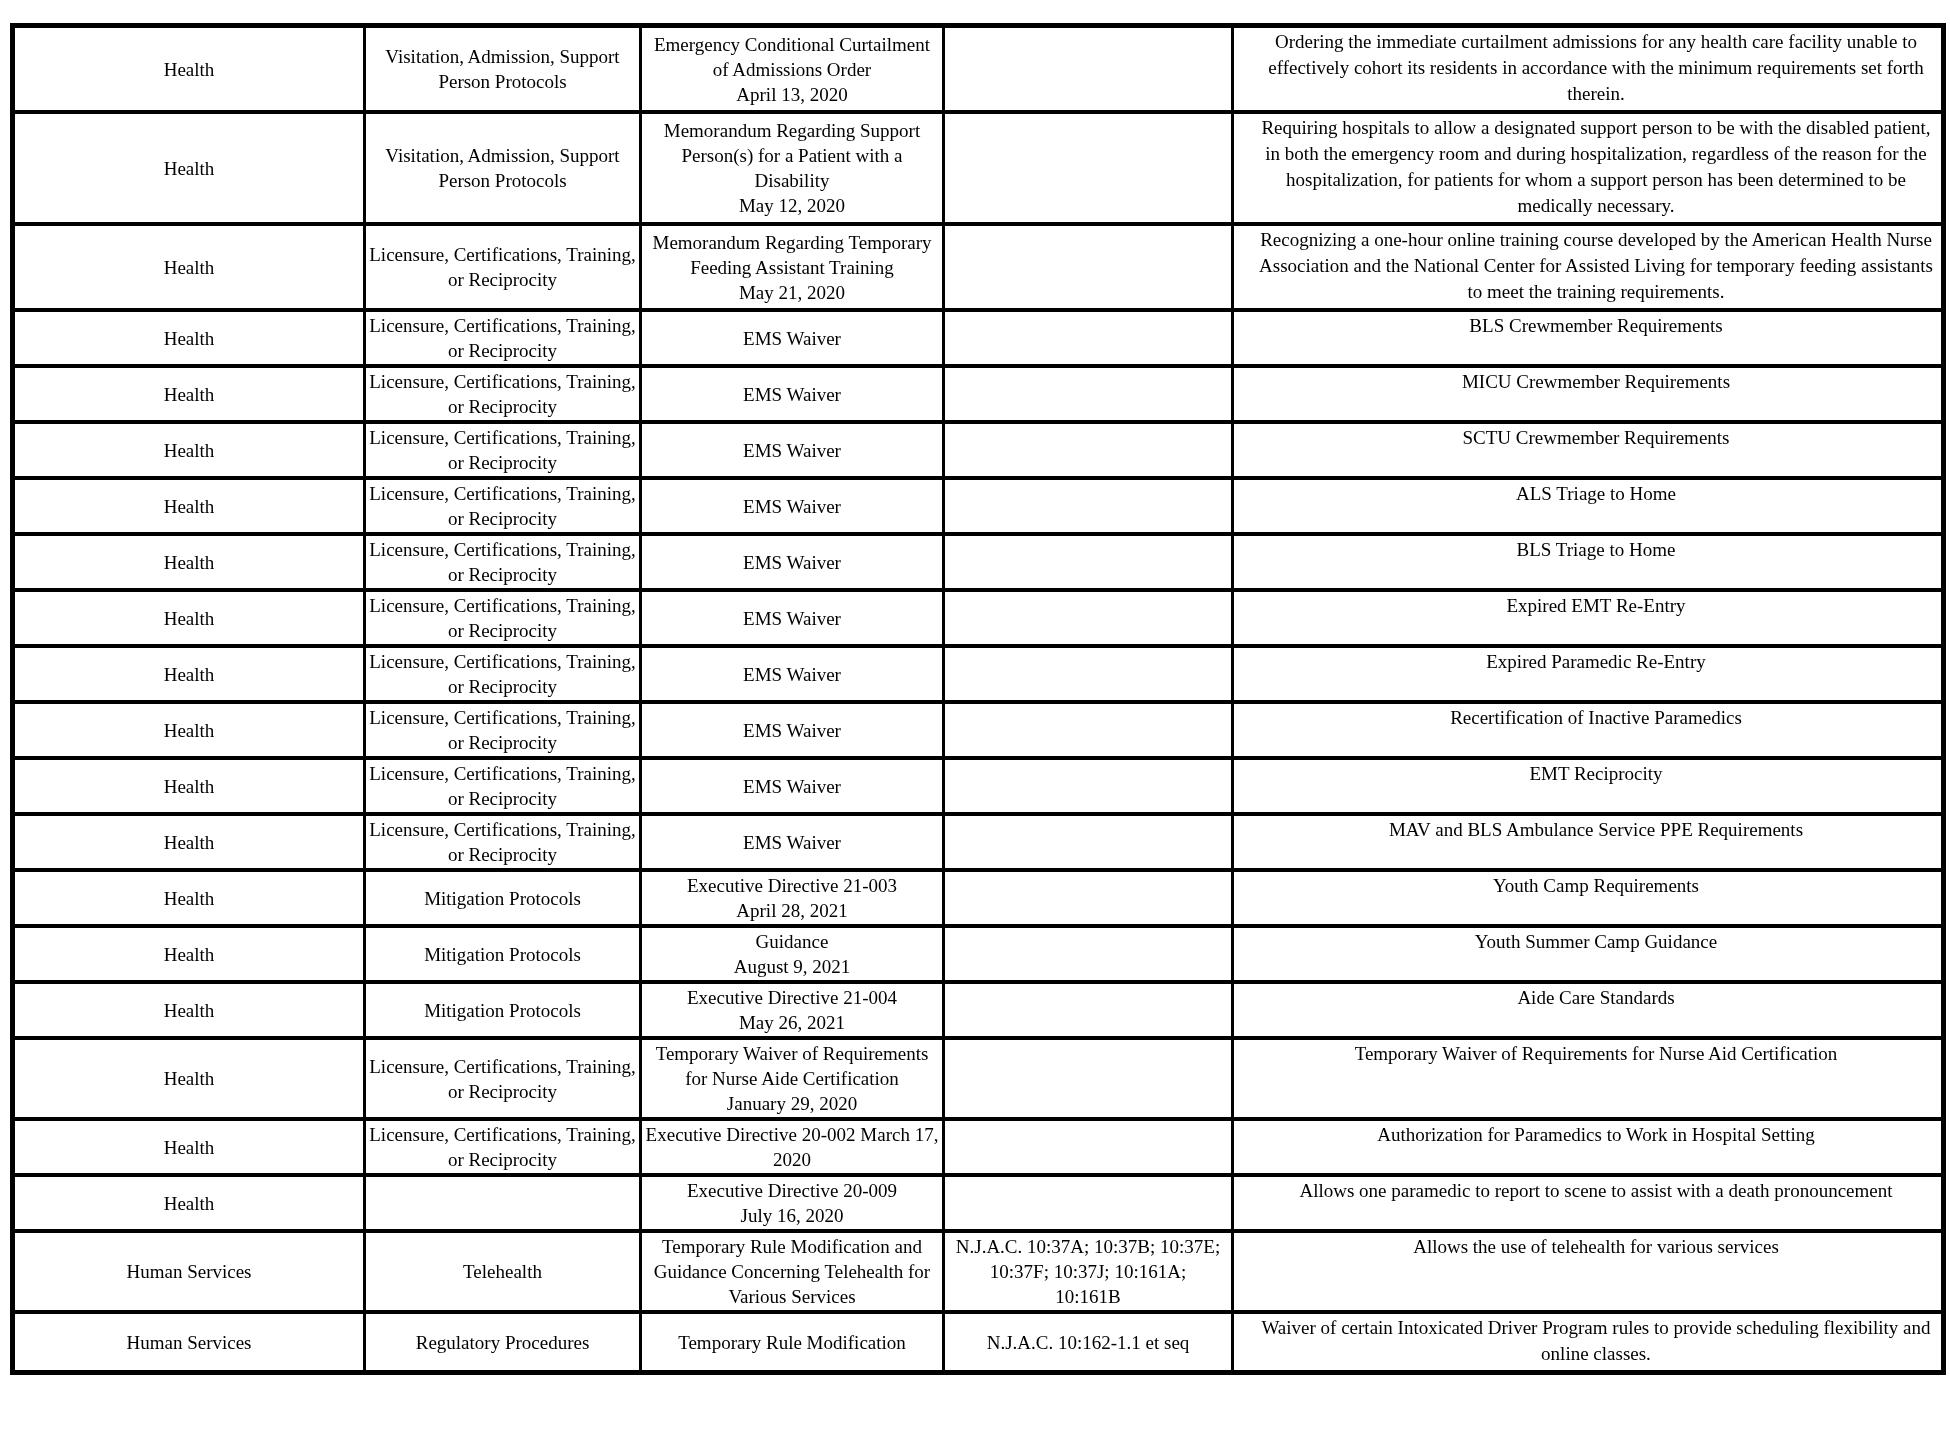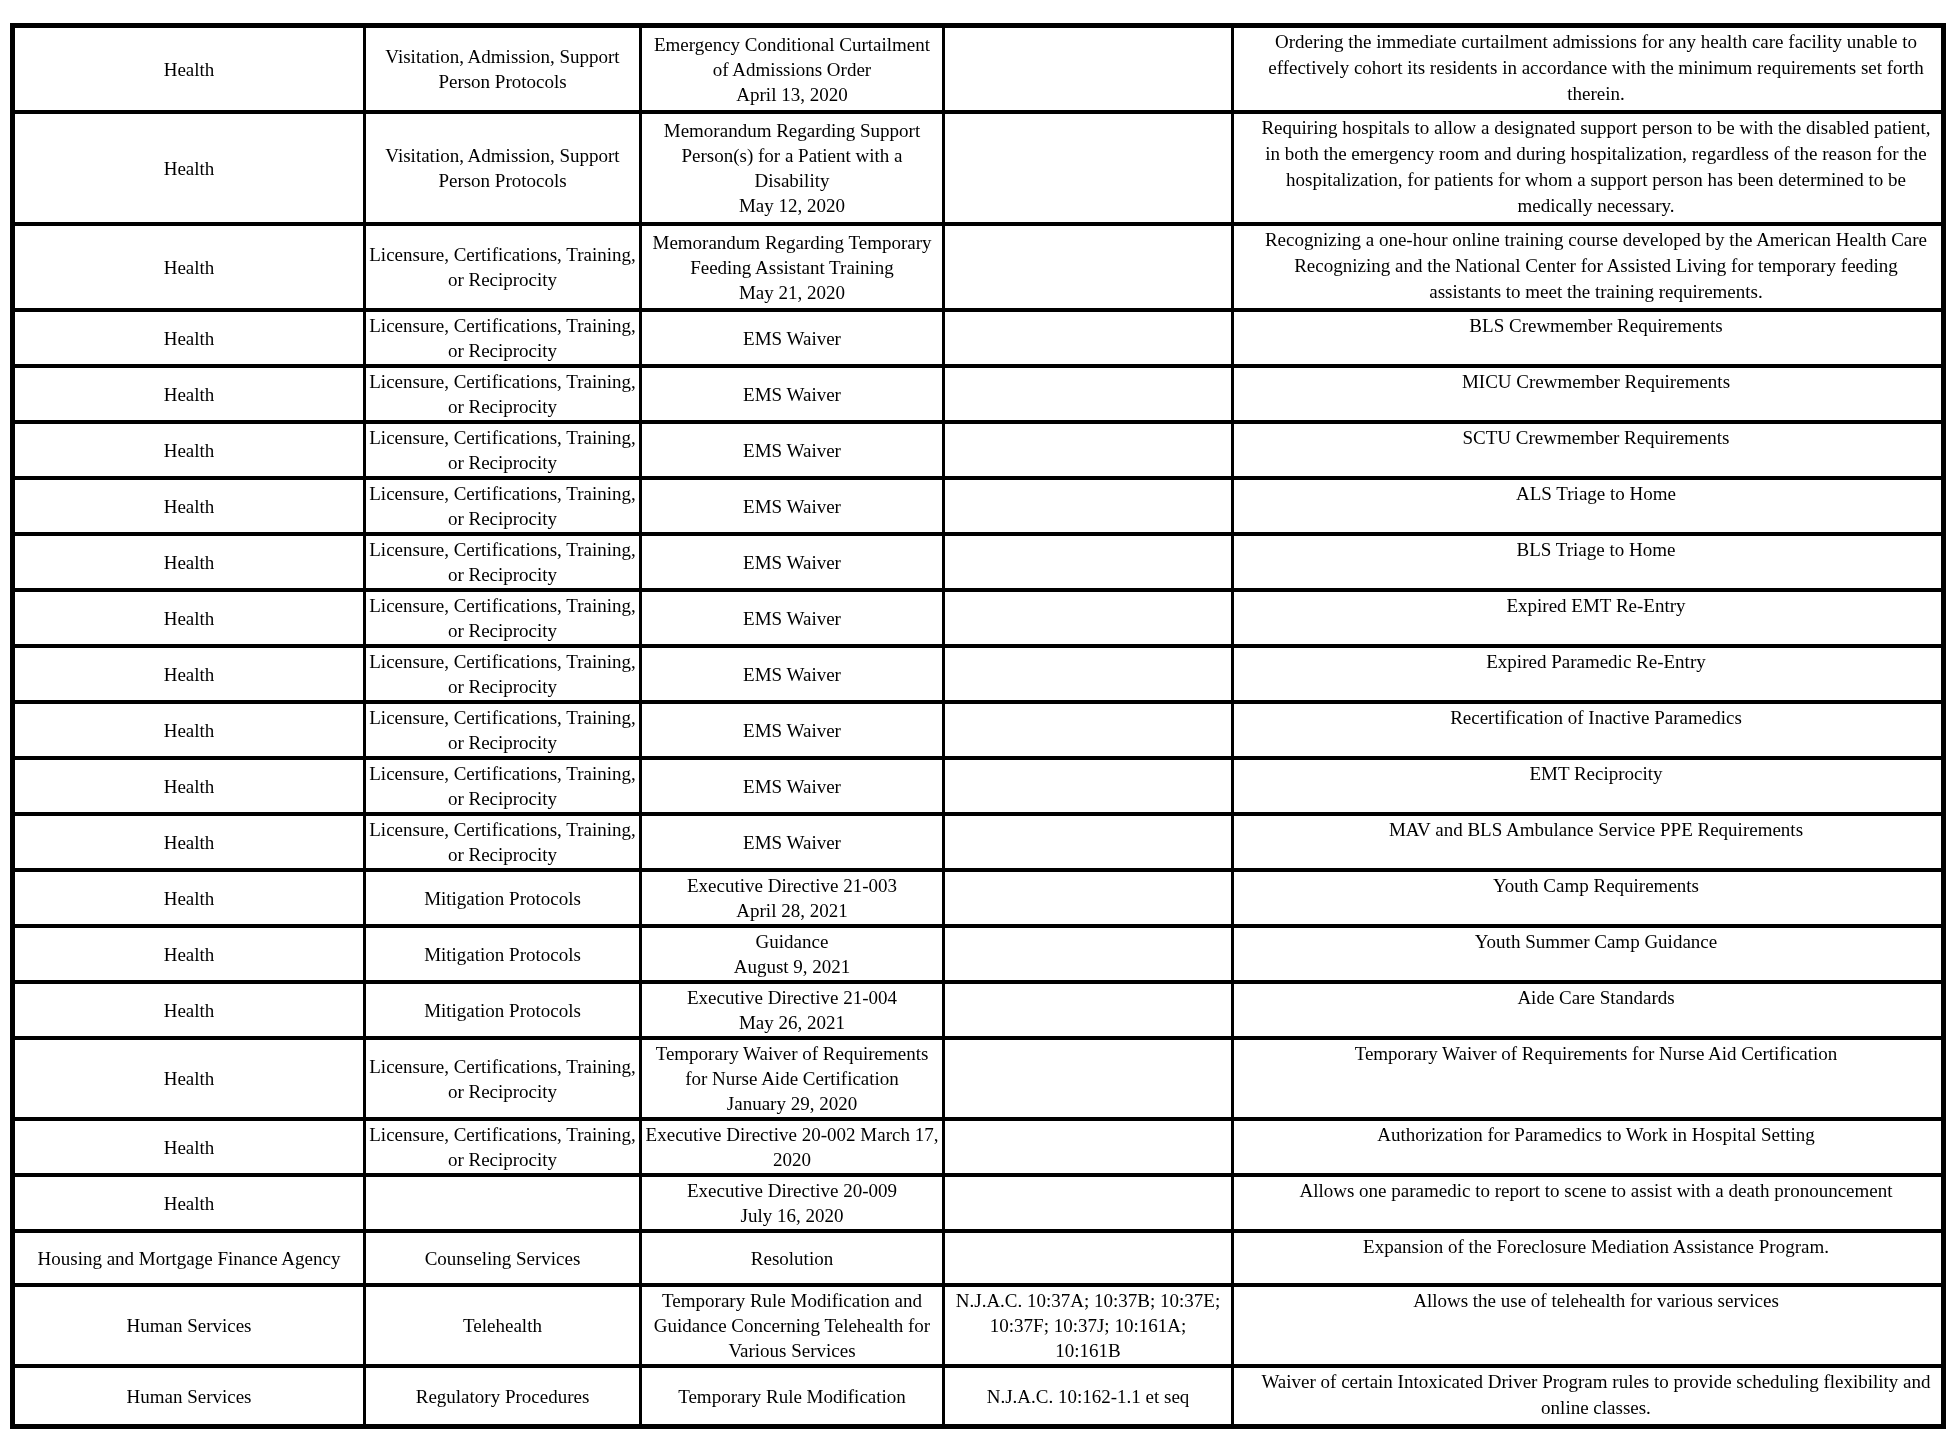--- a/index.html
+++ b/index.html
@@ -80,21 +80,21 @@
 May 12, 2020</td>
     <td class="c-citation"></td>
     <td class="c-desc">Requiring hospitals to allow a designated support person to be with the disabled patient, in both the emergency room and during hospitalization, regardless of the reason for the hospitalization, for patients for whom a support person has been determined to be medically necessary.</td>
   </tr>
         <tr>
     <td class="c-agency">Health</td>
     <td class="c-category">Licensure, Certifications, Training, or Reciprocity</td>
     <td class="c-action">Memorandum Regarding Temporary Feeding Assistant Training
 May 21, 2020</td>
     <td class="c-citation"></td>
-    <td class="c-desc">Recognizing a one-hour online training course developed by the American Health Care Recognizing and the National Center for Assisted Living for temporary feeding assistants to meet the training requirements.</td>
+    <td class="c-desc">Recognizing a one-hour online training course developed by the American Health Nurse Association and the National Center for Assisted Living for temporary feeding assistants to meet the training requirements.</td>
   </tr>
         <tr>
     <td class="c-agency">Health</td>
     <td class="c-category">Licensure, Certifications, Training, or Reciprocity</td>
     <td class="c-action">EMS Waiver</td>
     <td class="c-citation"></td>
     <td class="c-desc">BLS Crewmember Requirements</td>
   </tr>
         <tr>
     <td class="c-agency">Health</td>
@@ -198,27 +198,20 @@
     <td class="c-citation"></td>
     <td class="c-desc">Authorization for Paramedics to Work in Hospital Setting</td>
   </tr>
         <tr>
     <td class="c-agency">Health</td>
     <td class="c-category"></td>
     <td class="c-action">Executive Directive 20-009
 July 16, 2020</td>
     <td class="c-citation"></td>
     <td class="c-desc">Allows one paramedic to report to scene to assist with a death pronouncement</td>
-  </tr>
-        <tr>
-    <td class="c-agency">Housing and Mortgage Finance Agency</td>
-    <td class="c-category">Counseling Services</td>
-    <td class="c-action">Resolution</td>
-    <td class="c-citation"></td>
-    <td class="c-desc">Expansion of the Foreclosure Mediation Assistance Program.</td>
   </tr>
         <tr>
     <td class="c-agency">Human Services</td>
     <td class="c-category">Telehealth</td>
     <td class="c-action">Temporary Rule Modification and Guidance Concerning Telehealth for Various Services</td>
     <td class="c-citation">N.J.A.C. 10:37A; 10:37B; 10:37E;
 10:37F; 10:37J; 10:161A;
 10:161B</td>
     <td class="c-desc">Allows the use of telehealth for various services</td>
   </tr>

